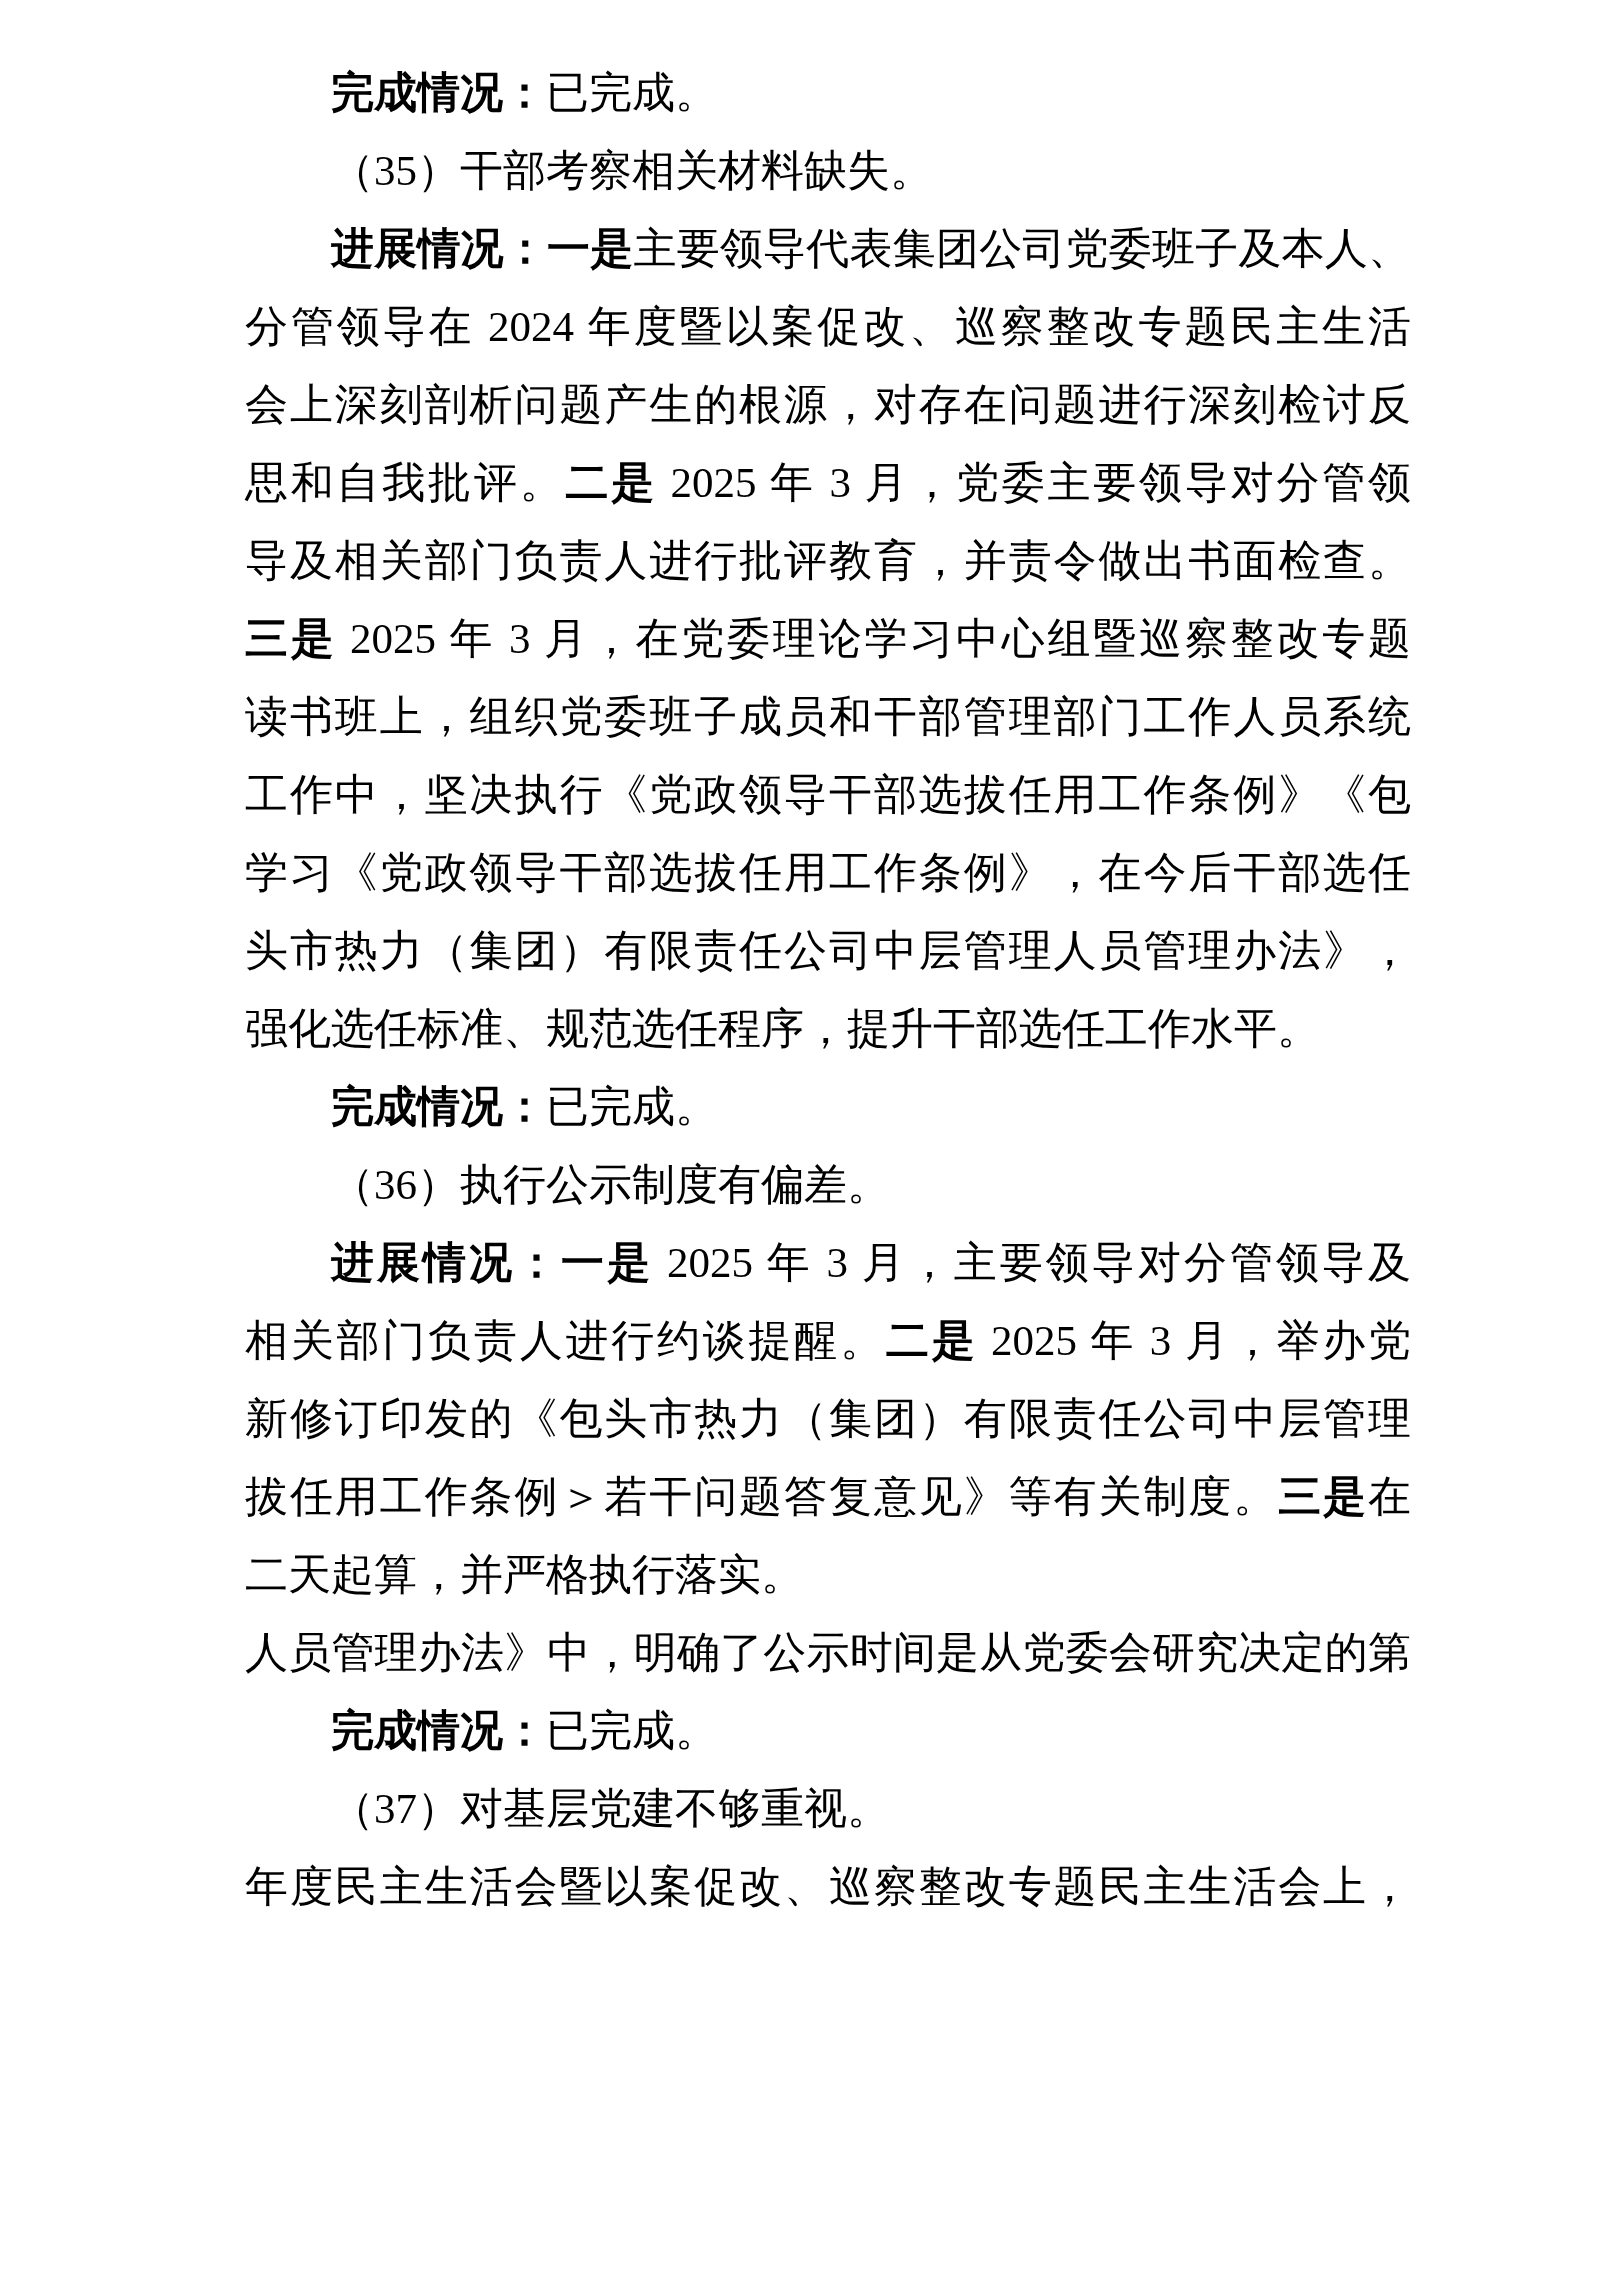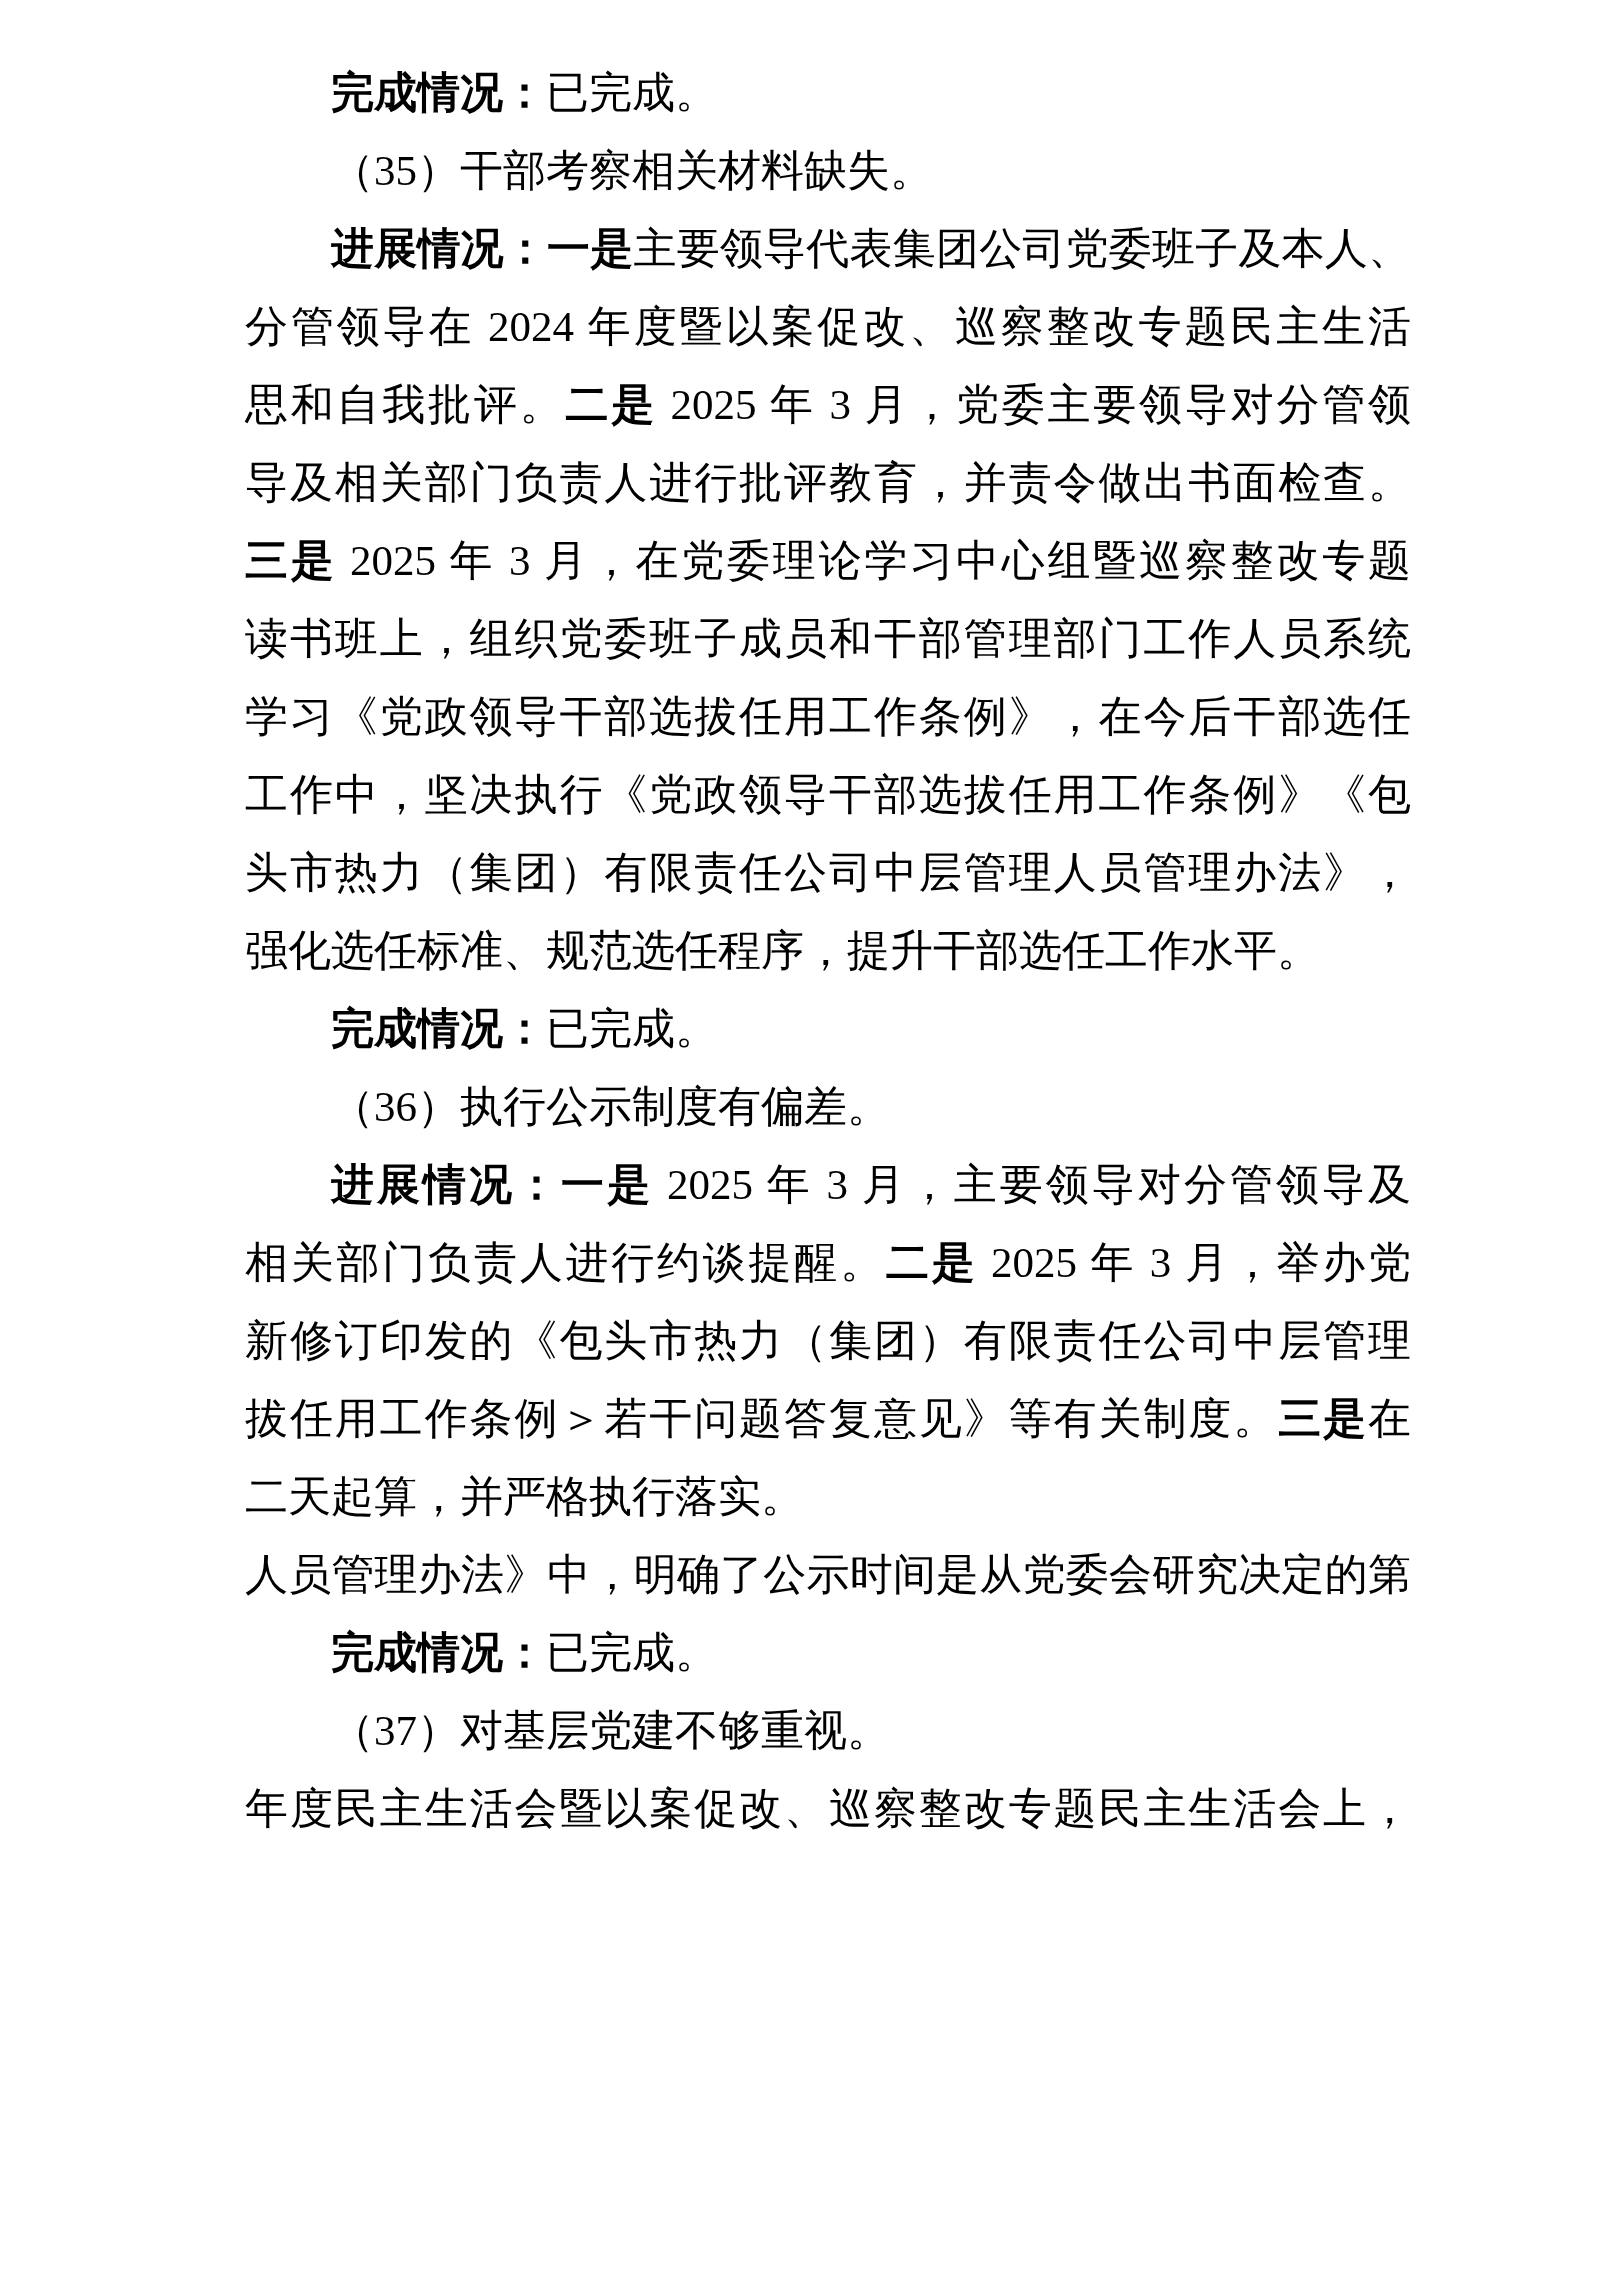--- a/index.html
+++ b/index.html
@@ -44,26 +44,27 @@
 </style>
 </head>
 <body>
 
 <div class="page">
   <div class="text-block">
       <div class="line indent short"><span class="bold">完成情况：</span><span>已完成。</span></div>
       <div class="line indent short"><span>（35）干部考察相关材料缺失。</span></div>
       <div class="line indent"><span class="bold">进展情况：</span><span class="bold">一是</span><span>主要领导代表集团公司党委班子及本人、</span></div>
       <div class="line"><span>分管领导在 2024 年度暨以案促改、巡察整改专题民主生活</span></div>
+      <div class="line"><span>会上深刻剖析问题产生的根源，对存在问题进行深刻检讨反</span></div>
       <div class="line"><span>思和自我批评。</span><span class="bold">二是</span><span> 2025 年 3 月，党委主要领导对分管领</span></div>
       <div class="line"><span>导及相关部门负责人进行批评教育，并责令做出书面检查。</span></div>
       <div class="line"><span class="bold">三是</span><span> 2025 年 3 月，在党委理论学习中心组暨巡察整改专题</span></div>
       <div class="line"><span>读书班上，组织党委班子成员和干部管理部门工作人员系统</span></div>
+      <div class="line"><span>工作中，坚决执行《党政领导干部选拔任用工作条例》《包</span></div>
       <div class="line"><span>学习《党政领导干部选拔任用工作条例》，在今后干部选任</span></div>
-      <div class="line"><span>工作中，坚决执行《党政领导干部选拔任用工作条例》《包</span></div>
       <div class="line"><span>头市热力（集团）有限责任公司中层管理人员管理办法》，</span></div>
       <div class="line short"><span>强化选任标准、规范选任程序，提升干部选任工作水平。</span></div>
       <div class="line indent short"><span class="bold">完成情况：</span><span>已完成。</span></div>
       <div class="line indent short"><span>（36）执行公示制度有偏差。</span></div>
       <div class="line indent"><span class="bold">进展情况：</span><span class="bold">一是</span><span> 2025 年 3 月，主要领导对分管领导及</span></div>
       <div class="line"><span>相关部门负责人进行约谈提醒。</span><span class="bold">二是</span><span> 2025 年 3 月，举办党</span></div>
       <div class="line"><span>新修订印发的《包头市热力（集团）有限责任公司中层管理</span></div>
       <div class="line"><span>拔任用工作条例＞若干问题答复意见》等有关制度。</span><span class="bold">三是</span><span>在</span></div>
       <div class="line short"><span>二天起算，并严格执行落实。</span></div>
       <div class="line"><span>人员管理办法》中，明确了公示时间是从党委会研究决定的第</span></div>

